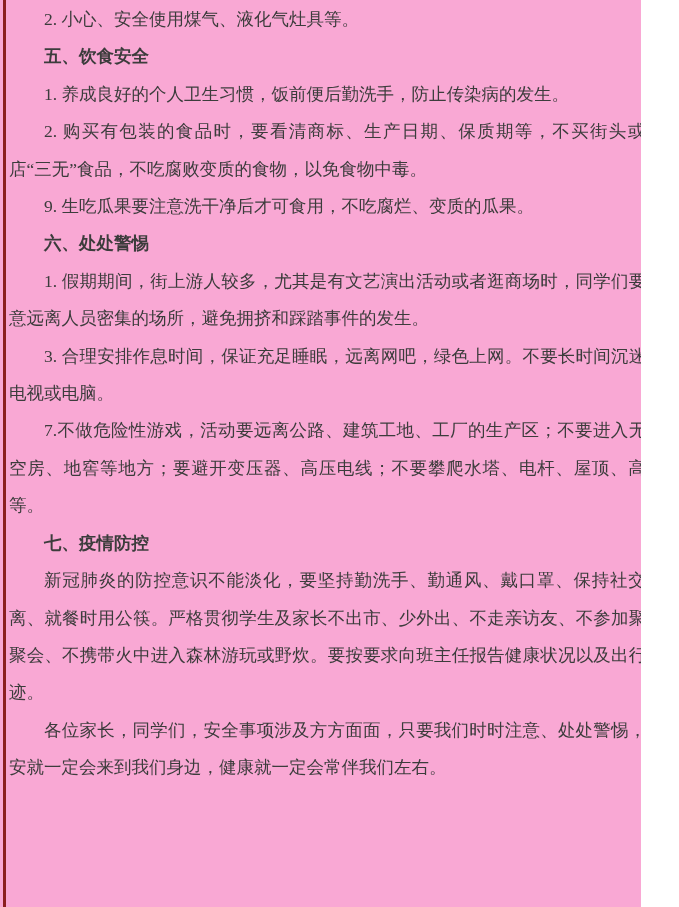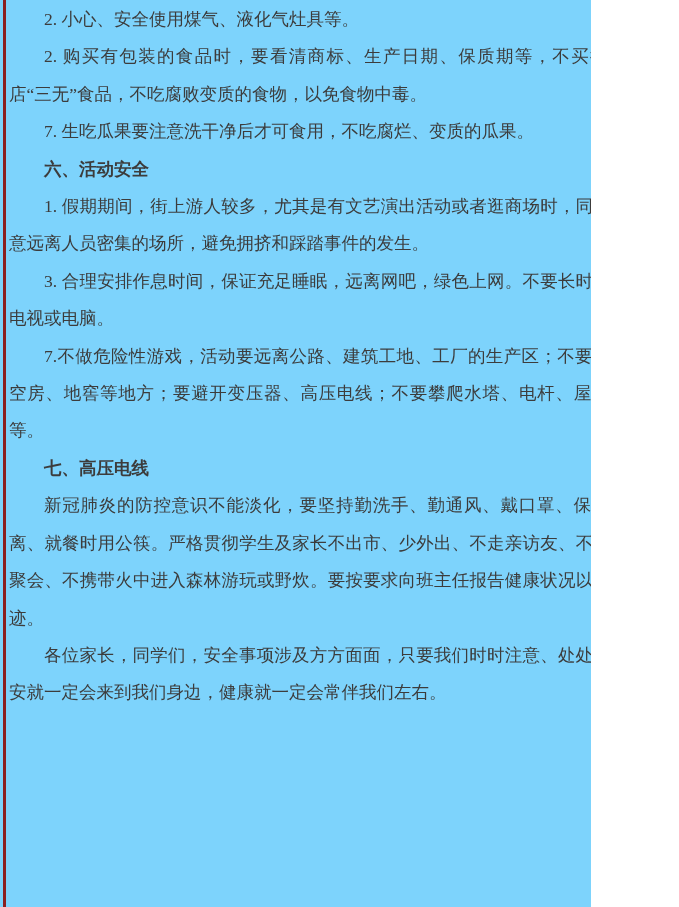--- a/index.html
+++ b/index.html
@@ -2,23 +2,23 @@
 <html><head>
 <meta charset="utf-8">
 <style>
   html, body {
     margin: 0;
     padding: 0;
     background: #ffffff;
   }
   .page {
     position: relative;
-    width: 591px;
+    width: 641px;
     height: 907px;
-    background: #7dd3fc;
+    background: #f9a8d4;
     overflow: hidden;
     font-family: "Liberation Serif", "DejaVu Serif", serif;
   }
   .border-left {
     position: absolute;
     left: 3px;
     top: 0;
     width: 3px;
     height: 100%;
     background: #8b1f1f;
@@ -51,23 +51,25 @@
   }
 </style>
 </head>
 <body>
 
 <div class="page">
   <div class="border-left"></div>
   <div class="border-right"></div>
   <div class="content" id="document-content">
       <p class="para">2. 小心、安全使用煤气、液化气灶具等。</p>
+      <p class="heading">五、饮食安全</p>
+      <p class="para">1. 养成良好的个人卫生习惯，饭前便后勤洗手，防止传染病的发生。</p>
       <p class="para">2. 购买有包装的食品时，要看清商标、生产日期、保质期等，不买街头或小店“三无”食品，不吃腐败变质的食物，以免食物中毒。</p>
-      <p class="para">7. 生吃瓜果要注意洗干净后才可食用，不吃腐烂、变质的瓜果。</p>
-      <p class="heading">六、活动安全</p>
+      <p class="para">9. 生吃瓜果要注意洗干净后才可食用，不吃腐烂、变质的瓜果。</p>
+      <p class="heading">六、处处警惕</p>
       <p class="para">1. 假期期间，街上游人较多，尤其是有文艺演出活动或者逛商场时，同学们要注意远离人员密集的场所，避免拥挤和踩踏事件的发生。</p>
       <p class="para">3. 合理安排作息时间，保证充足睡眠，远离网吧，绿色上网。不要长时间沉迷于电视或电脑。</p>
       <p class="para">7.不做危险性游戏，活动要远离公路、建筑工地、工厂的生产区；不要进入无人空房、地窖等地方；要避开变压器、高压电线；不要攀爬水塔、电杆、屋顶、高墙等。</p>
-      <p class="heading">七、高压电线</p>
+      <p class="heading">七、疫情防控</p>
       <p class="para">新冠肺炎的防控意识不能淡化，要坚持勤洗手、勤通风、戴口罩、保持社交距离、就餐时用公筷。严格贯彻学生及家长不出市、少外出、不走亲访友、不参加聚餐聚会、不携带火中进入森林游玩或野炊。要按要求向班主任报告健康状况以及出行轨迹。</p>
       <p class="para">各位家长，同学们，安全事项涉及方方面面，只要我们时时注意、处处警惕，平安就一定会来到我们身边，健康就一定会常伴我们左右。</p>
     </div>
 </div>
 
 </body></html>

